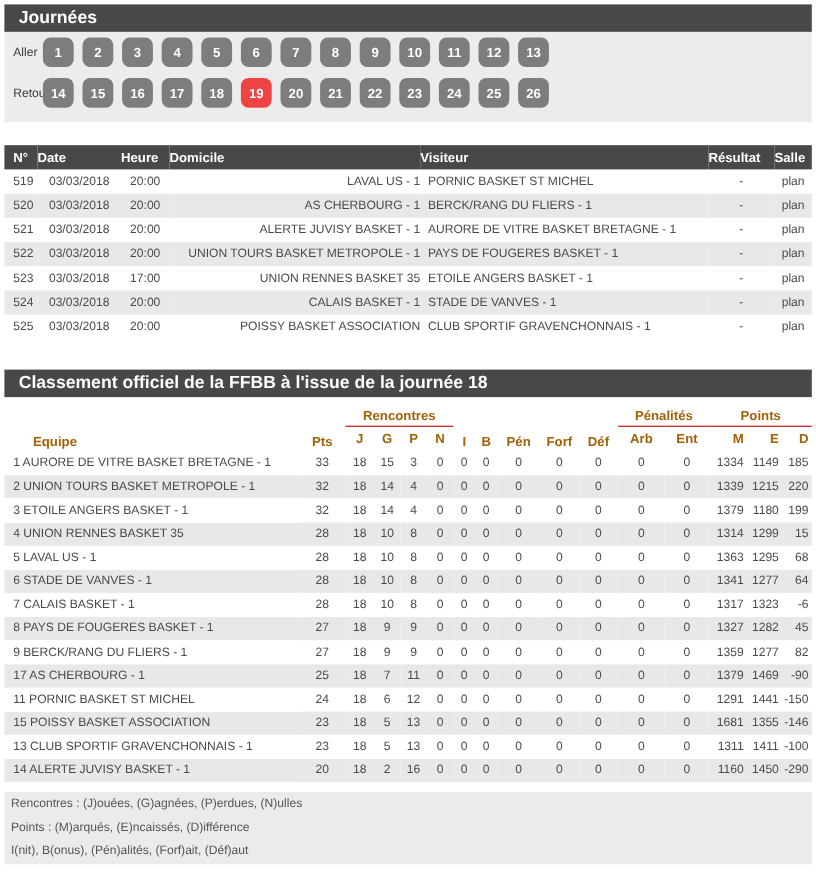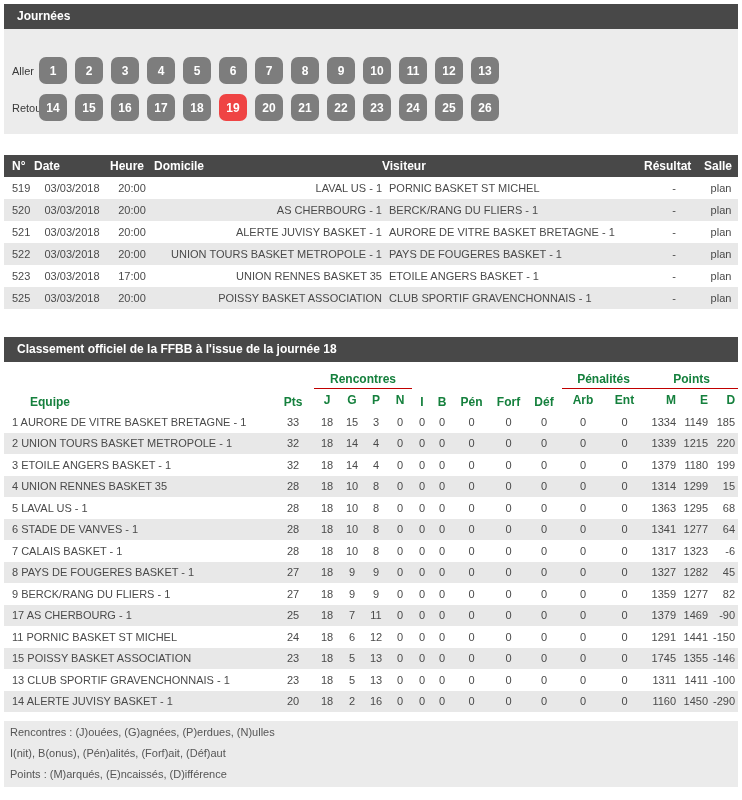--- a/index.html
+++ b/index.html
@@ -1,24 +1,24 @@
 <!DOCTYPE html>
 <html><head>
 <meta charset="utf-8">
 <style>
   html,body{margin:0;padding:0;background:#fff;}
   body{font-family:"Liberation Sans","DejaVu Sans",sans-serif;color:#4a4a4a;}
   .page{width:734px;margin:4px auto 0 4px;}
 
   
-  .bar{background:#484848;color:#fff;font-weight:bold;font-size:12px;
+  .bar{background:#484848;color:#fff;font-weight:bold;font-size:16px;
        height:25px;line-height:25px;padding-left:13px;}
 
   
-  .panel{background:#ececec;padding:28px 0 13px 8px;}
+  .panel{background:#ececec;padding:5px 0 13px 8px;}
   .day-row{display:flex;align-items:center;}
   .day-row + .day-row{margin-top:10px;}
   .day-label{width:27px;flex:0 0 27px;font-size:11px;color:#3a3a3a;white-space:nowrap;overflow:visible;}
   .day-buttons{display:flex;gap:8px;}
   .day-btn{width:28px;height:27px;border-radius:7px;background:#7d7d7d;color:#fff;
            font-weight:bold;font-size:12px;display:flex;align-items:center;justify-content:center;
            cursor:pointer;user-select:none;}
   .day-btn.selected{background:#ef4444;}
 
   
@@ -29,21 +29,21 @@
   .matches thead th.a-left{text-align:left;padding-left:8px;}
   .matches td{height:22px;padding:0;vertical-align:middle;text-align:center;}
   .matches tbody tr:nth-child(even){background:#e8e8e8;}
   .matches td.a-left{text-align:left;padding-left:8px;}
   .matches td.a-team1{text-align:right;padding-left:5px;}
   .matches td.a-team2{text-align:left;padding-left:7px;}
 
   
   .classement-bar{margin-top:28px;}
   .standings{margin-top:0;}
-  .standings thead th{color:#15803d;font-weight:bold;font-size:12px;padding:0;text-align:center;}
+  .standings thead th{color:#a16207;font-weight:bold;font-size:12px;padding:0;text-align:center;}
   .standings thead tr.r1 th{height:24px;vertical-align:bottom;padding-bottom:2px;}
   .standings thead tr.r2 th{height:22px;vertical-align:middle;}
   .standings thead th[rowspan]{vertical-align:middle;height:auto;padding-bottom:0;}
   .standings thead th.h-equipe{text-align:left;padding-left:26px;}
   .standings thead th.group{border-bottom:1px solid #c00000;}
   .standings thead th.a-right,.standings td.a-right{text-align:right;padding-right:3px;}
   .standings td{height:21.5px;padding:0;vertical-align:middle;text-align:center;}
   .standings td.a-team{text-align:left;padding-left:8px;white-space:nowrap;overflow:hidden;}
   .standings tbody tr:nth-child(even){background:#e8e8e8;}
 
@@ -155,20 +155,29 @@
           <td class="a-team2">PAYS DE FOUGERES BASKET - 1</td>
           <td>-</td>
           <td>plan</td>
         </tr>
         <tr>
           <td class="a-left">523</td>
           <td>03/03/2018</td>
           <td>17:00</td>
           <td class="a-team1">UNION RENNES BASKET 35</td>
           <td class="a-team2">ETOILE ANGERS BASKET - 1</td>
+          <td>-</td>
+          <td>plan</td>
+        </tr>
+        <tr>
+          <td class="a-left">524</td>
+          <td>03/03/2018</td>
+          <td>20:00</td>
+          <td class="a-team1">CALAIS BASKET - 1</td>
+          <td class="a-team2">STADE DE VANVES - 1</td>
           <td>-</td>
           <td>plan</td>
         </tr>
         <tr>
           <td class="a-left">525</td>
           <td>03/03/2018</td>
           <td>20:00</td>
           <td class="a-team1">POISSY BASKET ASSOCIATION</td>
           <td class="a-team2">CLUB SPORTIF GRAVENCHONNAIS - 1</td>
           <td>-</td>
@@ -430,21 +439,21 @@
           <td>5</td>
           <td>13</td>
           <td>0</td>
           <td>0</td>
           <td>0</td>
           <td>0</td>
           <td>0</td>
           <td>0</td>
           <td>0</td>
           <td>0</td>
-          <td class="a-right">1745</td>
+          <td class="a-right">1681</td>
           <td class="a-right">1355</td>
           <td class="a-right">-146</td>
         </tr>
         <tr>
           <td class="a-team">13 CLUB SPORTIF GRAVENCHONNAIS - 1</td>
           <td>23</td>
           <td>18</td>
           <td>5</td>
           <td>13</td>
           <td>0</td>
@@ -475,17 +484,17 @@
           <td>0</td>
           <td class="a-right">1160</td>
           <td class="a-right">1450</td>
           <td class="a-right">-290</td>
         </tr>
       </tbody>
   </table>
 
   <div class="legend">
     <div>Rencontres : (J)ouées, (G)agnées, (P)erdues, (N)ulles</div>
+    <div>Points : (M)arqués, (E)ncaissés, (D)ifférence</div>
     <div>I(nit), B(onus), (Pén)alités, (Forf)ait, (Déf)aut</div>
-    <div>Points : (M)arqués, (E)ncaissés, (D)ifférence</div>
   </div>
 
 </div>
 
 </body></html>

